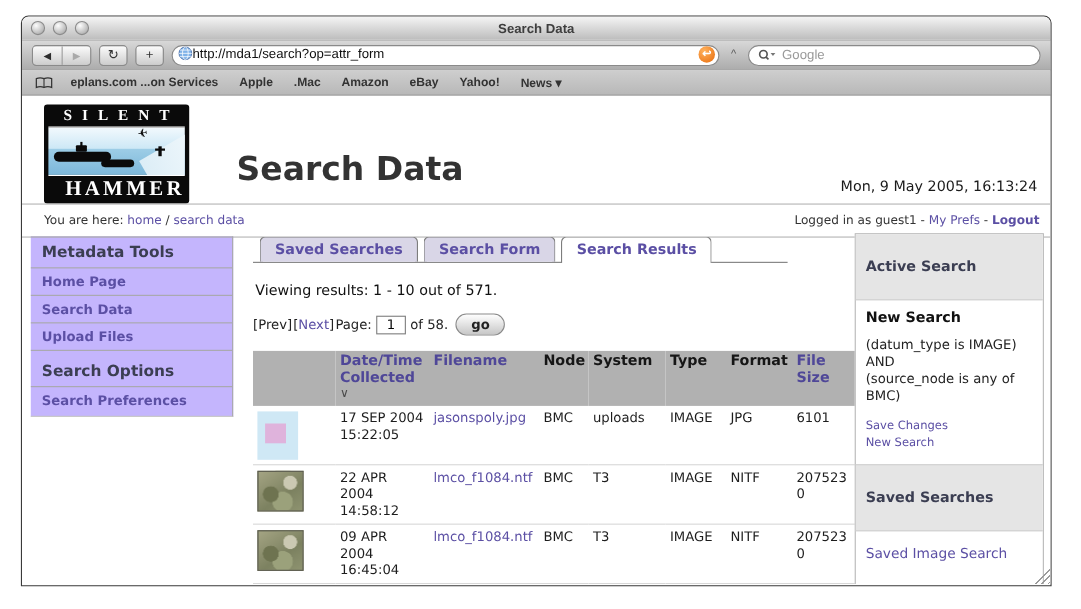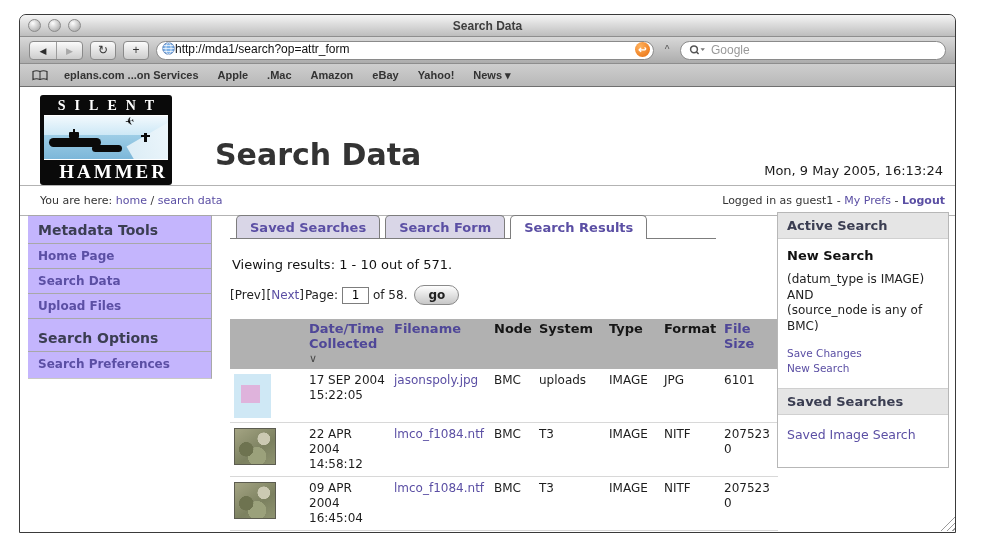--- a/index.html
+++ b/index.html
@@ -129,21 +129,21 @@
   .thumb.aerial-photo{width:42px;height:37px;border:1px solid #5c5c50;
       background:
         radial-gradient(circle at 72% 28%,#cbc9b2 0 16%,transparent 17%),
         radial-gradient(circle at 28% 58%,#6e7350 0 20%,transparent 21%),
         radial-gradient(circle at 55% 78%,#9ba17b 0 26%,transparent 27%),
         linear-gradient(145deg,#a4a483,#7c8160 60%,#8e9370)}
 
   
   .panel{position:absolute;left:757px;top:125px;width:172px;border:1px solid #b7b7b7;background:#fff}
   .panel-h{background:#e5e5e5;font-size:13px;font-weight:bold;color:#3b3e52;
-           padding:5px 9px;border-bottom:1px solid #d0d0d0}
+           padding:22px 9px;border-bottom:1px solid #d0d0d0}
   .panel-h.second{border-top:1px solid #cfcfcf}
   .panel-b{padding:9px 9px 12px;font-size:12px;color:#222}
   .as-name{font-weight:bold;font-size:13px;color:#111;margin-bottom:9px}
   .as-criteria div{line-height:1.3}
   .as-links{margin-top:12px}
   .as-links a{display:block;font-size:10.5px;color:var(--accent);line-height:1.4}
   .panel-b.saved a{display:block;font-size:12.5px;color:var(--accent);padding:3px 0 13px}
 
   .grip{position:absolute;right:0;bottom:0;width:15px;height:15px;
         background:repeating-linear-gradient(135deg,transparent 0 3px,#9a9a9a 3px 4px);

